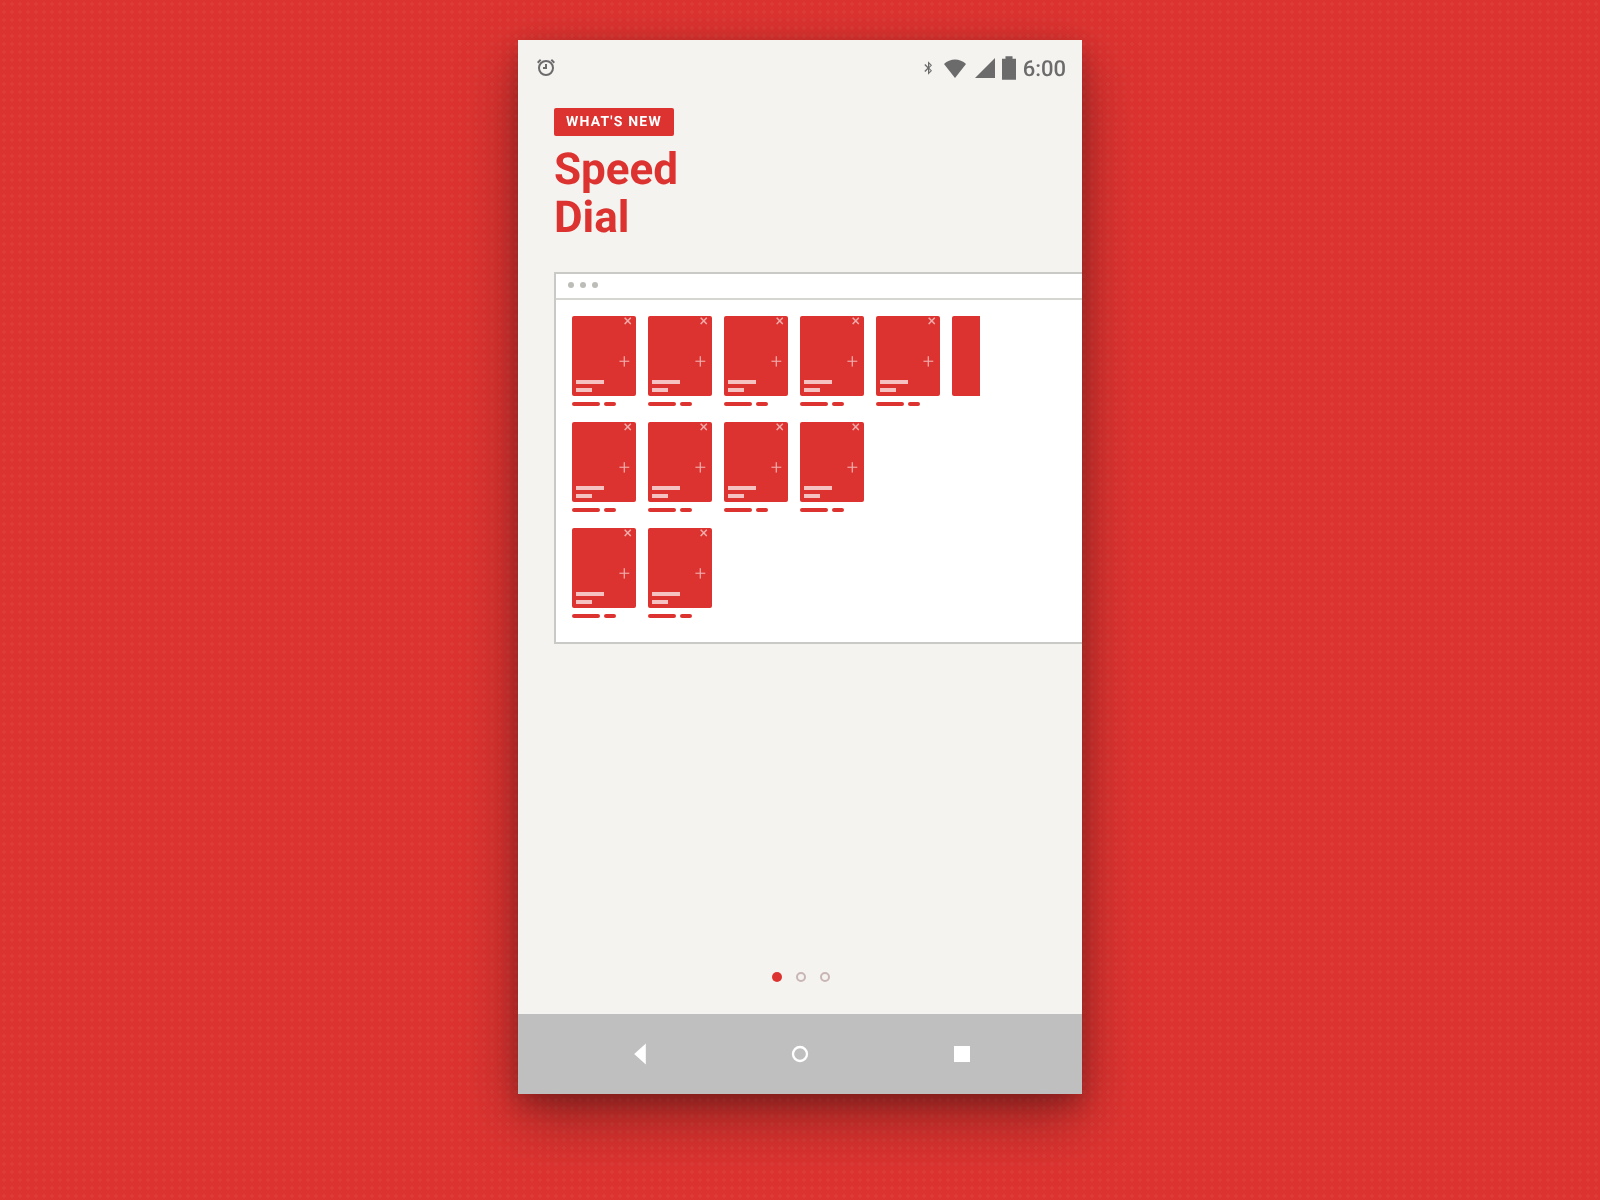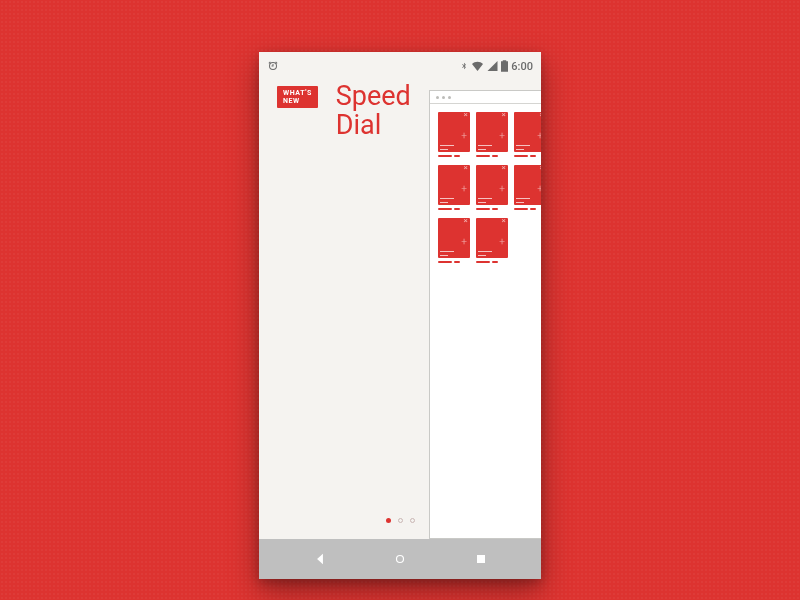--- a/index.html
+++ b/index.html
@@ -21,21 +21,21 @@
     content: "";
     position: absolute; inset: 0;
     background-image: radial-gradient(rgba(255,255,255,0.04) 1px, transparent 1px);
     background-size: 4px 4px;
     pointer-events: none;
   }
 
   .phone {
     position: absolute;
     left: 259px;
-    top: 52px;
+    top: 20px;
     width: 282px;
     height: 527px;
     background: #f5f3f0;
     box-shadow: 0 12px 28px rgba(0,0,0,0.35), 0 4px 10px rgba(0,0,0,0.2);
     display: flex;
     flex-direction: column;
     overflow: hidden;
   }
 
   
@@ -52,40 +52,40 @@
     display: flex; align-items: center; gap: 4px;
   }
   .statusbar .right { gap: 3px; }
   .statusbar svg { display: block; }
 
   
   .content {
     flex: 1;
     position: relative;
     display: flex;
-    flex-direction: row;
+    flex-direction: column;
   }
 
   .badge {
     display: inline-block;
     background: #dd3330;
     color: #fff;
     font-size: 7px;
     letter-spacing: 0.6px;
     font-weight: 700;
     padding: 3px 6px;
     margin: 10px 0 0 18px;
     align-self: flex-start;
     border-radius: 1px;
   }
   .title {
     color: #dd3330;
-    font-size: 27px;
+    font-size: 22px;
     line-height: 1.08;
-    font-weight: 400;
+    font-weight: 700;
     margin: 6px 0 0 18px;
     white-space: pre-line;
   }
 
   
   .illus {
     margin-top: 14px;
     margin-left: 18px;
     width: 274px; 
     border: 1px solid #c9c9c6;

